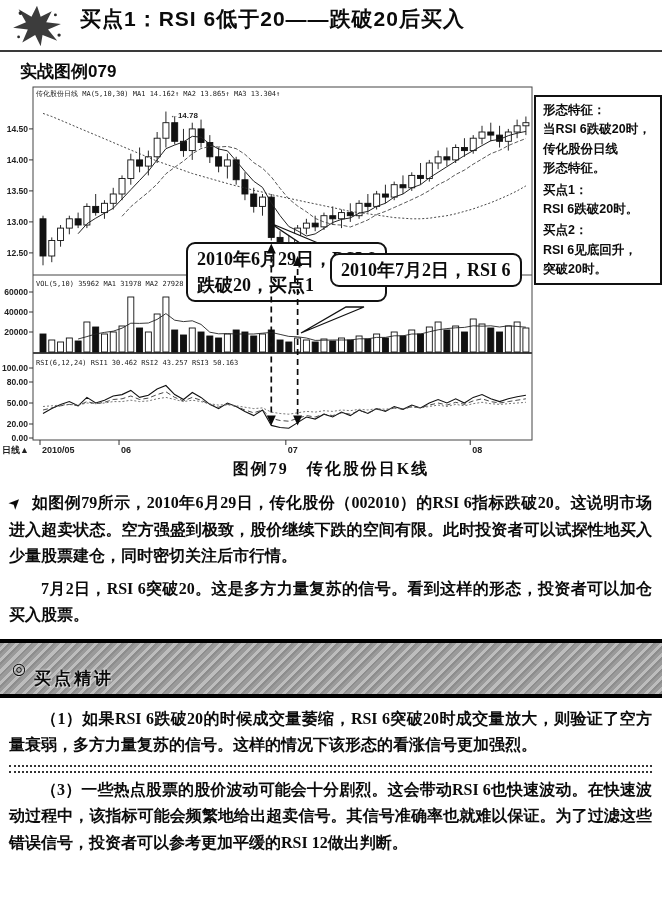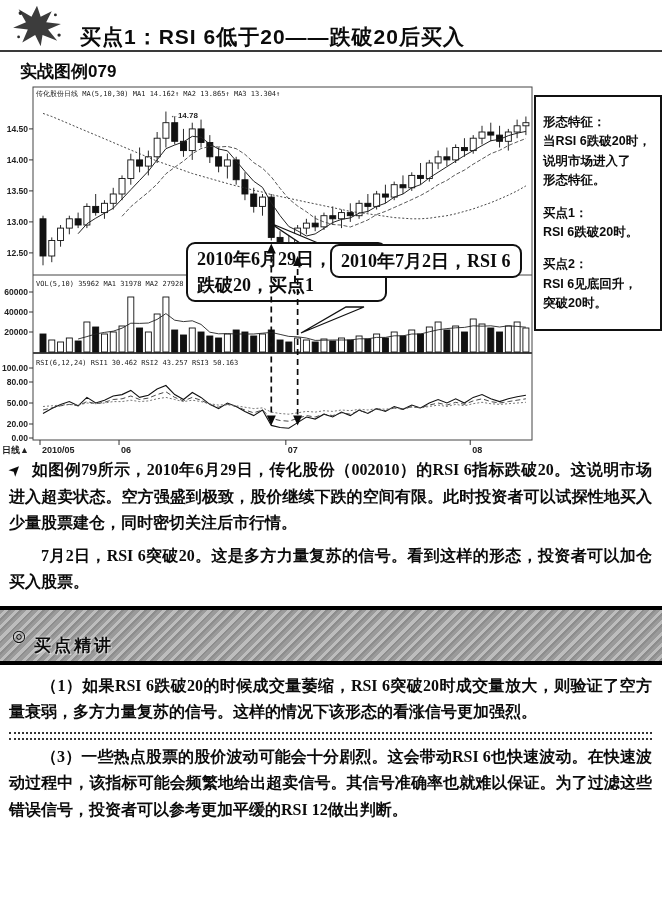--- a/index.html
+++ b/index.html
@@ -1,36 +1,36 @@
 <!DOCTYPE html>
 <html><head>
 <meta charset="utf-8">
 <style>
   html,body{margin:0;padding:0;background:#e8e8e6;}
   .page{width:662px;min-height:908px;background:#fff;position:relative;overflow:hidden;
         font-family:"Liberation Serif",serif;color:#0b0b0b;}
   
   .title-bar{position:relative;height:50px;border-bottom:2px solid #3a3a3a;margin-bottom:2px;}
   .splash{position:absolute;left:8px;top:2px;width:58px;height:46px;}
-  .page-title{margin:0 0 0 80px;padding-top:23px;font-family:"Liberation Sans",sans-serif;
+  .page-title{margin:0 0 0 80px;padding-top:5px;font-family:"Liberation Sans",sans-serif;
         font-size:21px;font-weight:900;letter-spacing:1px;}
   
   .example-label{font-family:"Liberation Sans",sans-serif;font-size:17px;font-weight:900;margin:8px 0 2px 20px;}
   
   .chart-wrap{position:relative;width:662px;height:372px;}
   .layer{position:absolute;left:0;top:0;}
   #arrows-svg{pointer-events:none;}
   .callout{position:absolute;background:#fff;border:2px solid #111;border-radius:9px;
         padding:2px 9px;font-weight:700;font-size:18px;line-height:1.45;white-space:nowrap;}
   .c1{left:186px;top:157px;}
-  .c2{left:330px;top:159px;}
+  .c2{left:330px;top:168px;}
   .sidebar{position:absolute;left:534px;top:10px;width:110px;border:2px solid #111;background:#fff;
-        padding:16px 7px;font-family:"Liberation Sans",sans-serif;font-size:12.5px;font-weight:700;
+        padding:4px 7px;font-family:"Liberation Sans",sans-serif;font-size:12.5px;font-weight:700;
         line-height:1.55;white-space:nowrap;}
-  .sb-g + .sb-g{margin-top:13px;}
+  .sb-g + .sb-g{margin-top:2px;}
   
   .caption{text-align:center;font-weight:700;font-size:16px;margin:2px 0 10px;letter-spacing:2px;}
   .para{font-size:16px;font-weight:700;line-height:1.66;margin:0 10px 6px 9px;text-align:justify;}
   .indent{text-indent:2em;}
   .lead-icon{display:inline-block;transform:rotate(-45deg);font-size:15px;margin-right:10px;
         font-family:"DejaVu Sans",sans-serif;}
   
   .section-bar{margin:10px 0 8px;border-top:4px solid #000;border-bottom:4px solid #000;
         background:repeating-linear-gradient(135deg,#9a9a9a 0 3px,#bdbdbd 3px 6px,#8d8d8d 6px 8px);
         padding:4px 0 4px 12px;display:flex;align-items:center;gap:8px;}
@@ -307,21 +307,21 @@
       <div>跌破20，买点1</div>
     </div>
     <div class="callout c2">
       <div>2010年7月2日，RSI 6</div>
     </div>
 
     <aside class="sidebar">
       <div class="sb-g">
         <div>形态特征：</div>
         <div>当RSI 6跌破20时，</div>
-        <div>说明市场进入了</div>
+        <div>传化股份日线</div>
         <div>形态特征。</div>
       </div>
       <div class="sb-g">
         <div>买点1：</div>
         <div>RSI 6跌破20时。</div>
       </div>
       <div class="sb-g">
         <div>买点2：</div>
         <div>RSI 6见底回升，</div>
         <div>突破20时。</div>
@@ -333,20 +333,21 @@
           <polygon points="271.28,158.5 266.78,168.5 275.78,168.5" fill="#0a0a0a"></polygon>
           <line x1="271.28" y1="171.5" x2="271.28" y2="329.5" stroke="#0a0a0a" stroke-width="1.7" stroke-dasharray="6,4"></line>
           <polygon points="271.28,340.5 266.78,330.5 275.78,330.5" fill="#0a0a0a"></polygon>
           <polygon points="297.62,170.89999999999995 293.12,180.89999999999995 302.12,180.89999999999995" fill="#0a0a0a"></polygon>
           <line x1="297.62" y1="183.89999999999995" x2="297.62" y2="329.5" stroke="#0a0a0a" stroke-width="1.7" stroke-dasharray="6,4"></line>
           <polygon points="297.62,340.5 293.12,330.5 302.12,330.5" fill="#0a0a0a"></polygon>
         </g>
       </svg>
   </div>
 
+  <div class="caption">图例79　传化股份日K线</div>
 
   <p class="para">
     <span class="lead-icon">➤</span><span>如图例79所示，2010年6月29日，传化股份（002010）的RSI 6指标跌破20。这说明市场进入超卖状态。空方强盛到极致，股价继续下跌的空间有限。此时投资者可以试探性地买入少量股票建仓，同时密切关注后市行情。</span>
   </p>
   <p class="para indent">7月2日，RSI 6突破20。这是多方力量复苏的信号。看到这样的形态，投资者可以加仓买入股票。</p>
 
   <div class="section-bar">
     <span class="ring-icon">◎</span>
     <span class="sec-title">买点精讲</span>
   </div>

